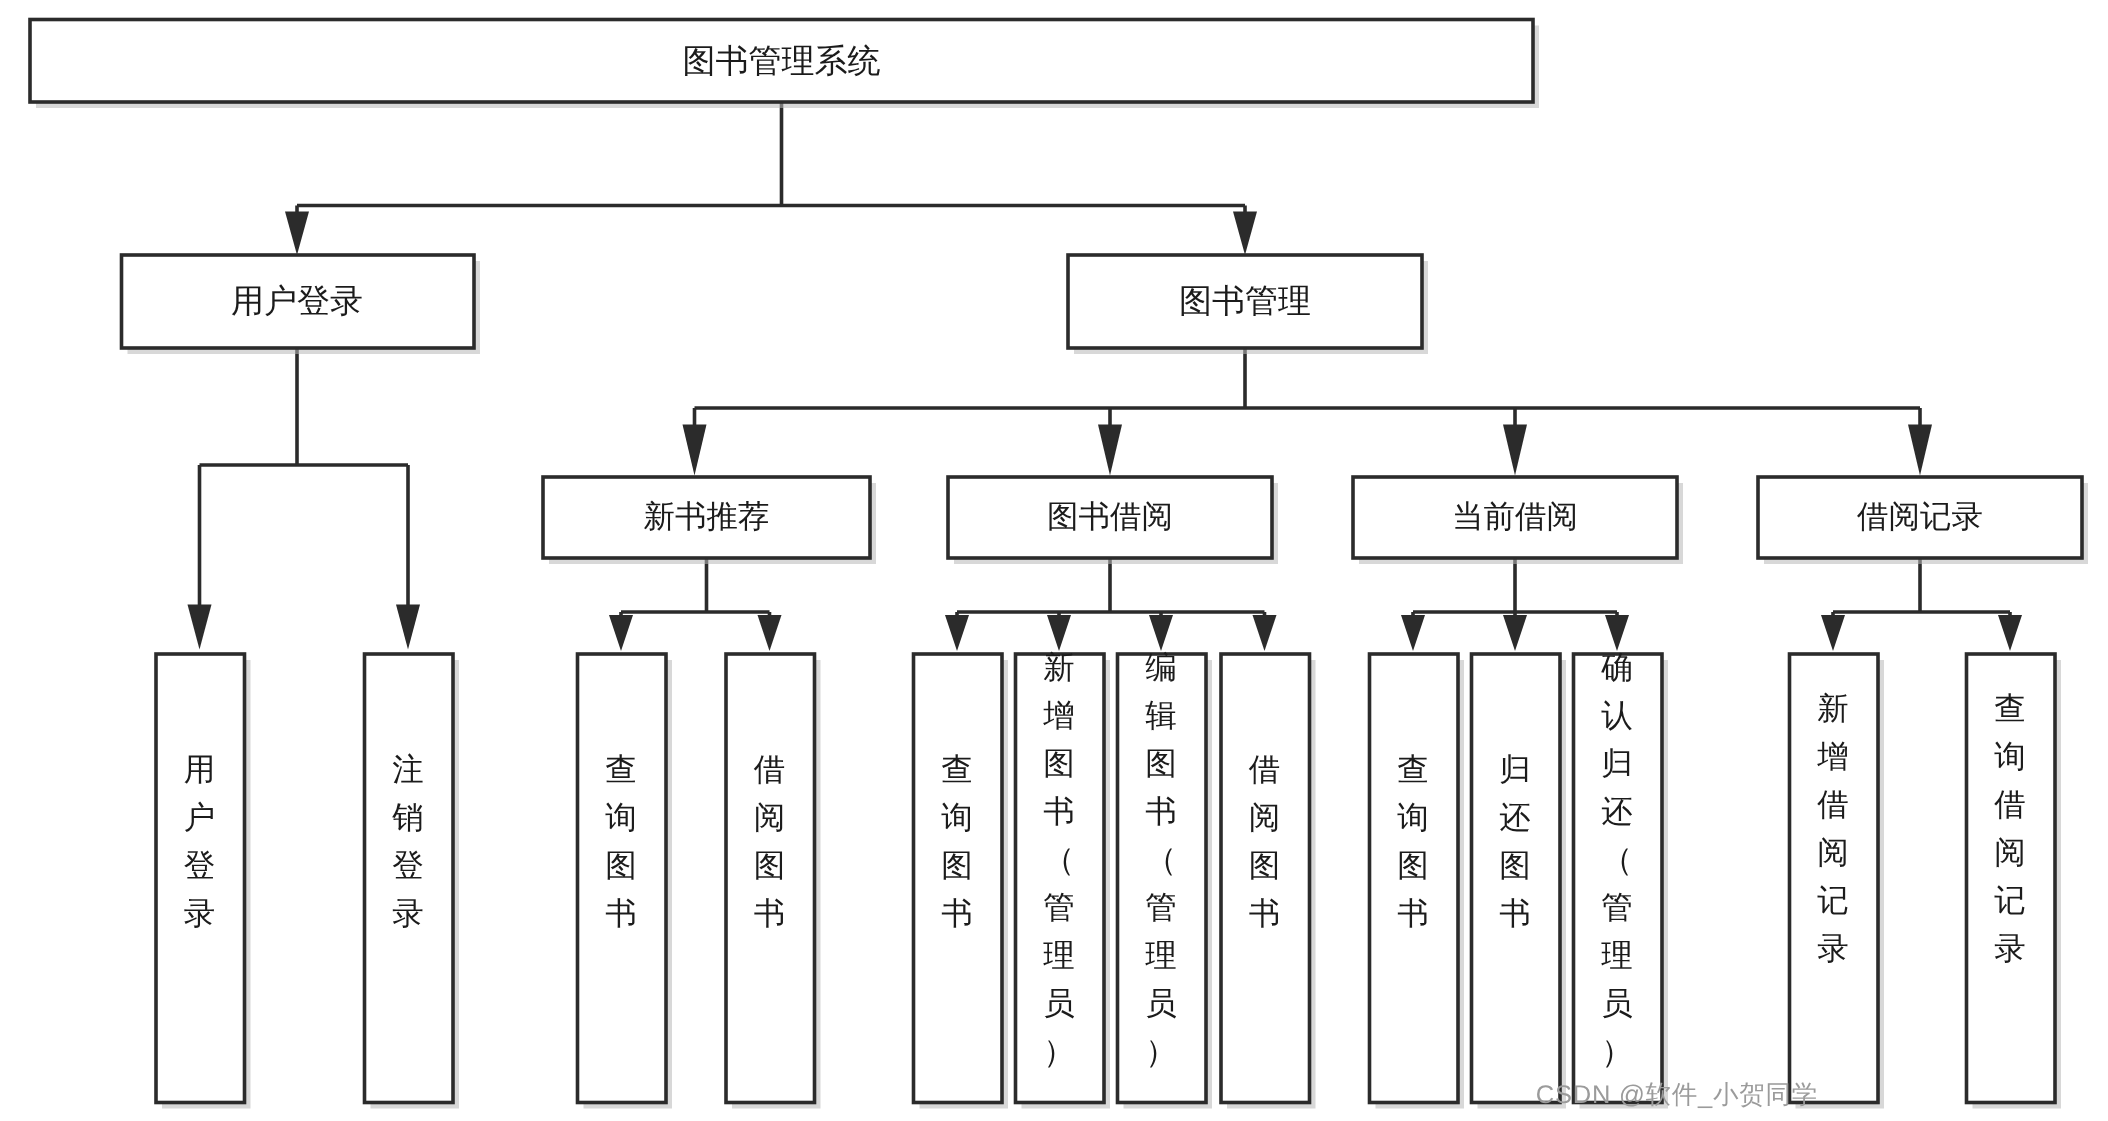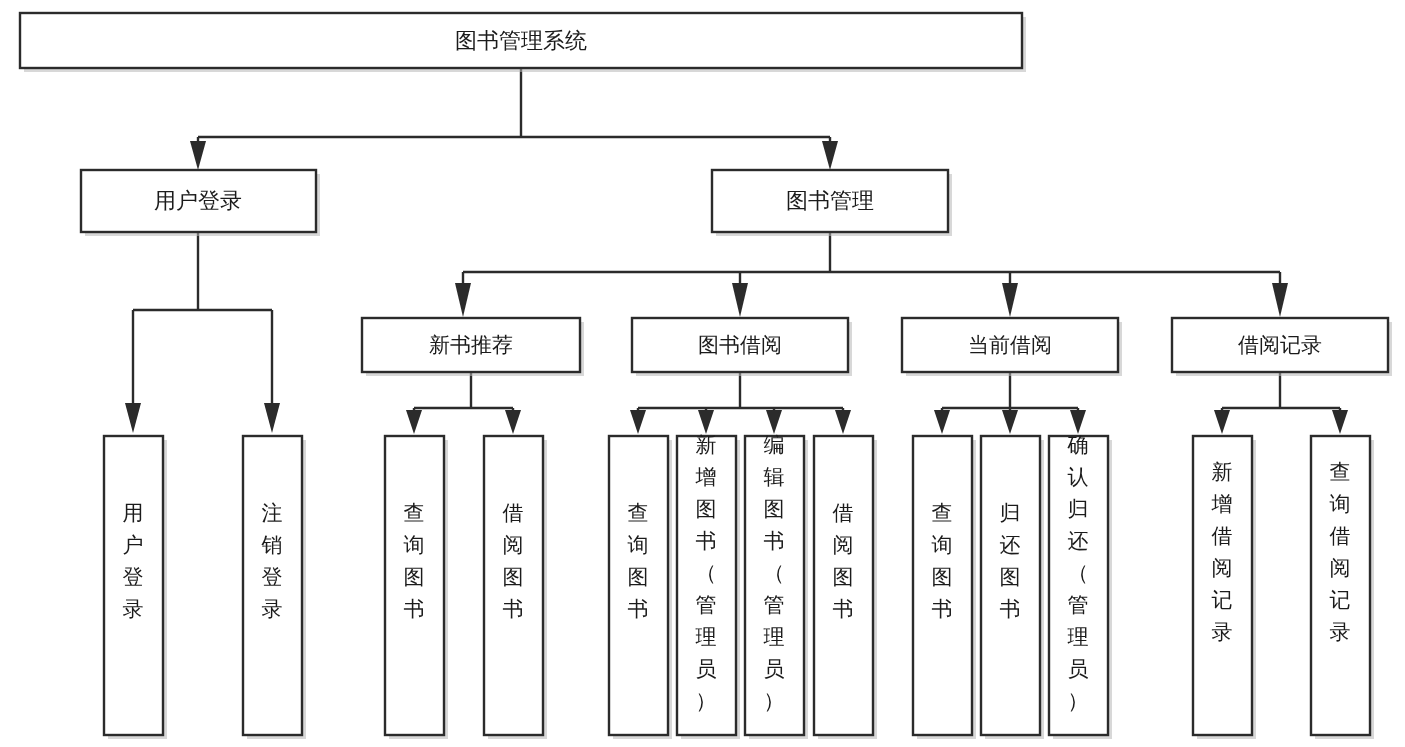--- a/index.html
+++ b/index.html
@@ -249,13 +249,14 @@
       <text class="vert-label" x="1222" y="479"><tspan x="1222" y="479">新</tspan><tspan x="1222" y="511">增</tspan><tspan x="1222" y="543">借</tspan><tspan x="1222" y="575">阅</tspan><tspan x="1222" y="607">记</tspan><tspan x="1222" y="639">录</tspan></text>
     </g>
     <g>
       <rect class="node-shadow" x="1315" y="440" width="59" height="299"></rect>
       <rect class="node-box" x="1311" y="436" width="59" height="299"></rect>
       <text class="vert-label" x="1340" y="479"><tspan x="1340" y="479">查</tspan><tspan x="1340" y="511">询</tspan><tspan x="1340" y="543">借</tspan><tspan x="1340" y="575">阅</tspan><tspan x="1340" y="607">记</tspan><tspan x="1340" y="639">录</tspan></text>
     </g>
 
   </svg>
 
+  <div class="watermark">CSDN @软件_小贺同学</div>
 </div>
 
 </body></html>

